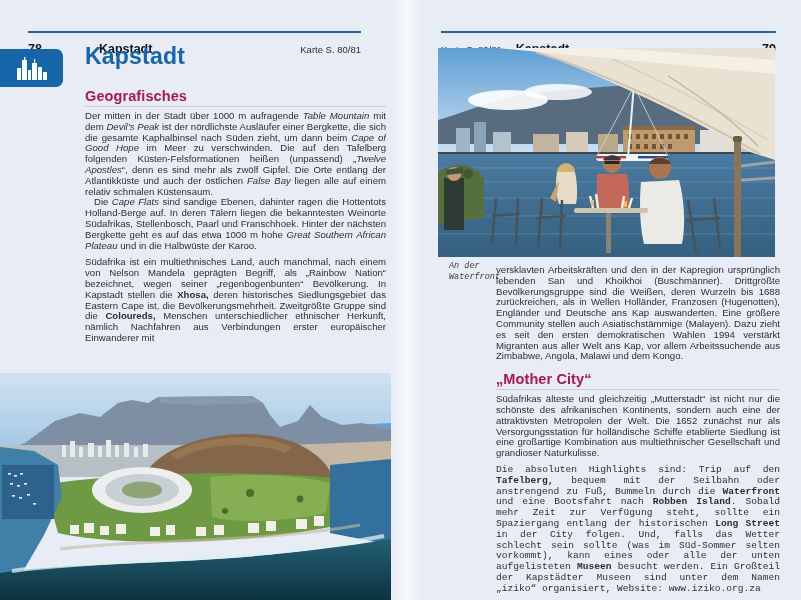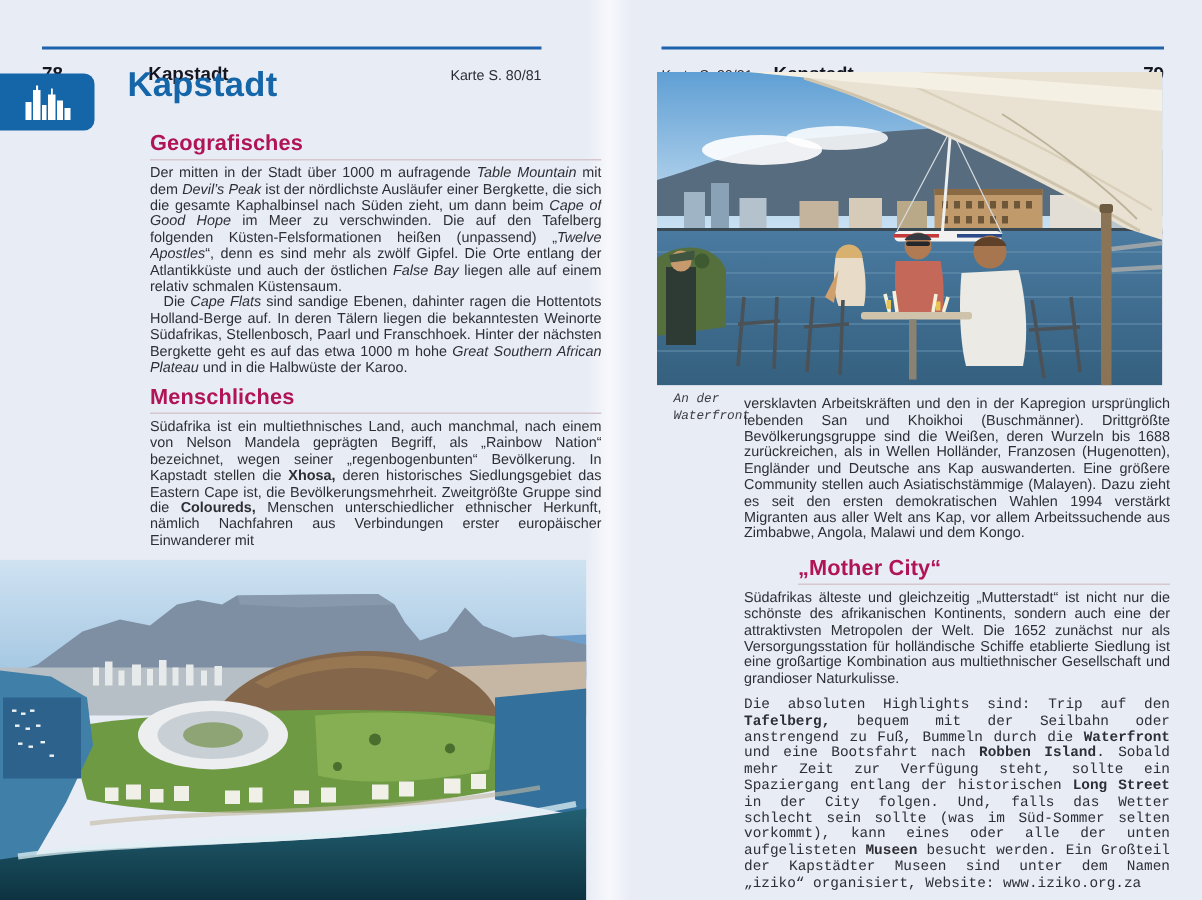--- a/index.html
+++ b/index.html
@@ -43,23 +43,23 @@
   
   .col { position:absolute; text-align:justify; }
   .col p { font-size:9.6px; line-height:10.8px; color:#2e2e36; }
   .col p.indent { text-indent:9px; }
   .col h2 {
     font-size:14.5px; font-weight:bold; color:#b01356;
     border-bottom:1px solid #d6c6cd; padding-bottom:2px; margin-bottom:4px;
     text-align:left; letter-spacing:.1px;
   }
   .col .gap { height:6px; }
-  .col-left  { left:85px;  top:88px;  width:301px; height:280px; overflow:hidden;margin-left:15px; }
+  .col-left  { left:85px;  top:88px;  width:301px; height:280px; overflow:hidden; }
   .col-right { left:496px; top:265px; width:284px; height:330px; overflow:hidden; }
-  .col-right h2 { margin-top:9px;margin-left:36px; }
+  .col-right h2 { margin-top:9px; }
 
   
   .photo { position:absolute; overflow:hidden; }
   .photo svg { display:block; width:100%; height:100%; }
   .photo-aerial { left:0; top:373px; width:391px; height:227px; }
   .photo-cafe   { left:438px; top:48px; width:337px; height:209px; }
 
   .photo-caption {
     position:absolute; left:449px; top:261px; width:48px;
     font-size:8.5px; font-style:italic; color:#3a3a44; line-height:1.3;font-family:Liberation Mono, monospace;
@@ -95,21 +95,20 @@
     </svg>
   </div>
 
   <h1 class="chapter-title">Kapstadt</h1>
 
   <div class="col col-left">
     <h2>Geografisches</h2>
     <p><span>Der mitten in der Stadt über 1000 m aufragende </span><span style="font-style: italic;">Table Mountain</span><span> mit dem </span><span style="font-style: italic;">Devil’s Peak</span><span> ist der nördlichste Ausläufer einer Bergkette, die sich die gesamte Kaphalbinsel nach Süden zieht, um dann beim </span><span style="font-style: italic;">Cape of Good Hope</span><span> im Meer zu verschwinden. Die auf den Tafelberg folgenden Küsten-Felsformationen heißen (unpassend) „</span><span style="font-style: italic;">Twelve Apostles</span><span>“, denn es sind mehr als zwölf Gipfel. Die Orte entlang der Atlantikküste und auch der östlichen </span><span style="font-style: italic;">False Bay</span><span> liegen alle auf einem relativ schmalen Küstensaum.</span></p>
     <p class="indent"><span>Die </span><span style="font-style: italic;">Cape Flats</span><span> sind sandige Ebenen, dahinter ragen die Hottentots Holland-Berge auf. In deren Tälern liegen die bekanntesten Weinorte Südafrikas, Stellenbosch, Paarl und Franschhoek. Hinter der nächsten Bergkette geht es auf das etwa 1000 m hohe </span><span style="font-style: italic;">Great Southern African Plateau</span><span> und in die Halbwüste der Karoo.</span></p>
     <div class="gap"></div>
-    <h2>Menschliches</h2>
     <p><span>Südafrika ist ein multiethnisches Land, auch manchmal, nach einem von Nelson Mandela geprägten Begriff, als „Rainbow Nation“ bezeichnet, wegen seiner „regenbogenbunten“ Bevölkerung. In Kapstadt stellen die </span><span style="font-weight: bold;">Xhosa,</span><span> deren historisches Siedlungsgebiet das Eastern Cape ist, die Bevölkerungsmehrheit. Zweitgrößte Gruppe sind die </span><span style="font-weight: bold;">Coloureds,</span><span> Menschen unterschiedlicher ethnischer Herkunft, nämlich Nachfahren aus Verbindungen erster europäischer Einwanderer mit</span></p>
   </div>
 
   <div class="photo photo-aerial">
     <svg viewBox="0 0 391 227" preserveAspectRatio="none">
       <defs>
         <linearGradient id="skyA" x1="0" y1="0" x2="0" y2="1">
           <stop offset="0" stop-color="#cfe2f1"></stop>
             <stop offset="1" stop-color="#a3c6e2"></stop>
         </linearGradient>

